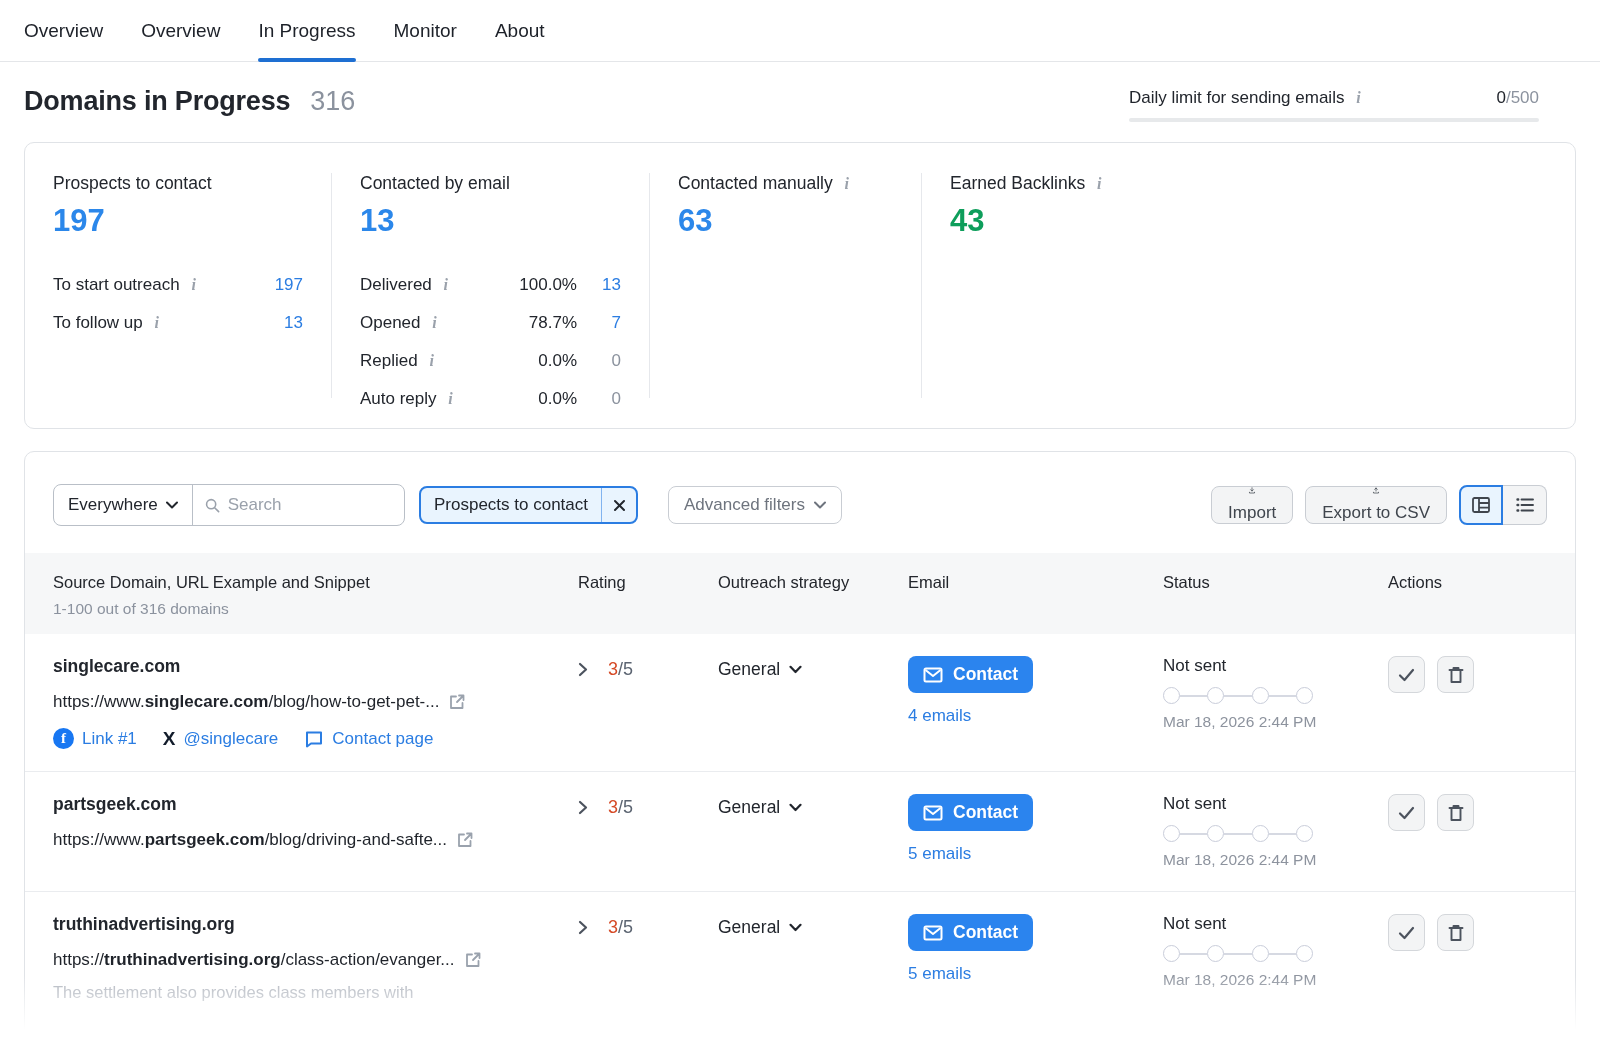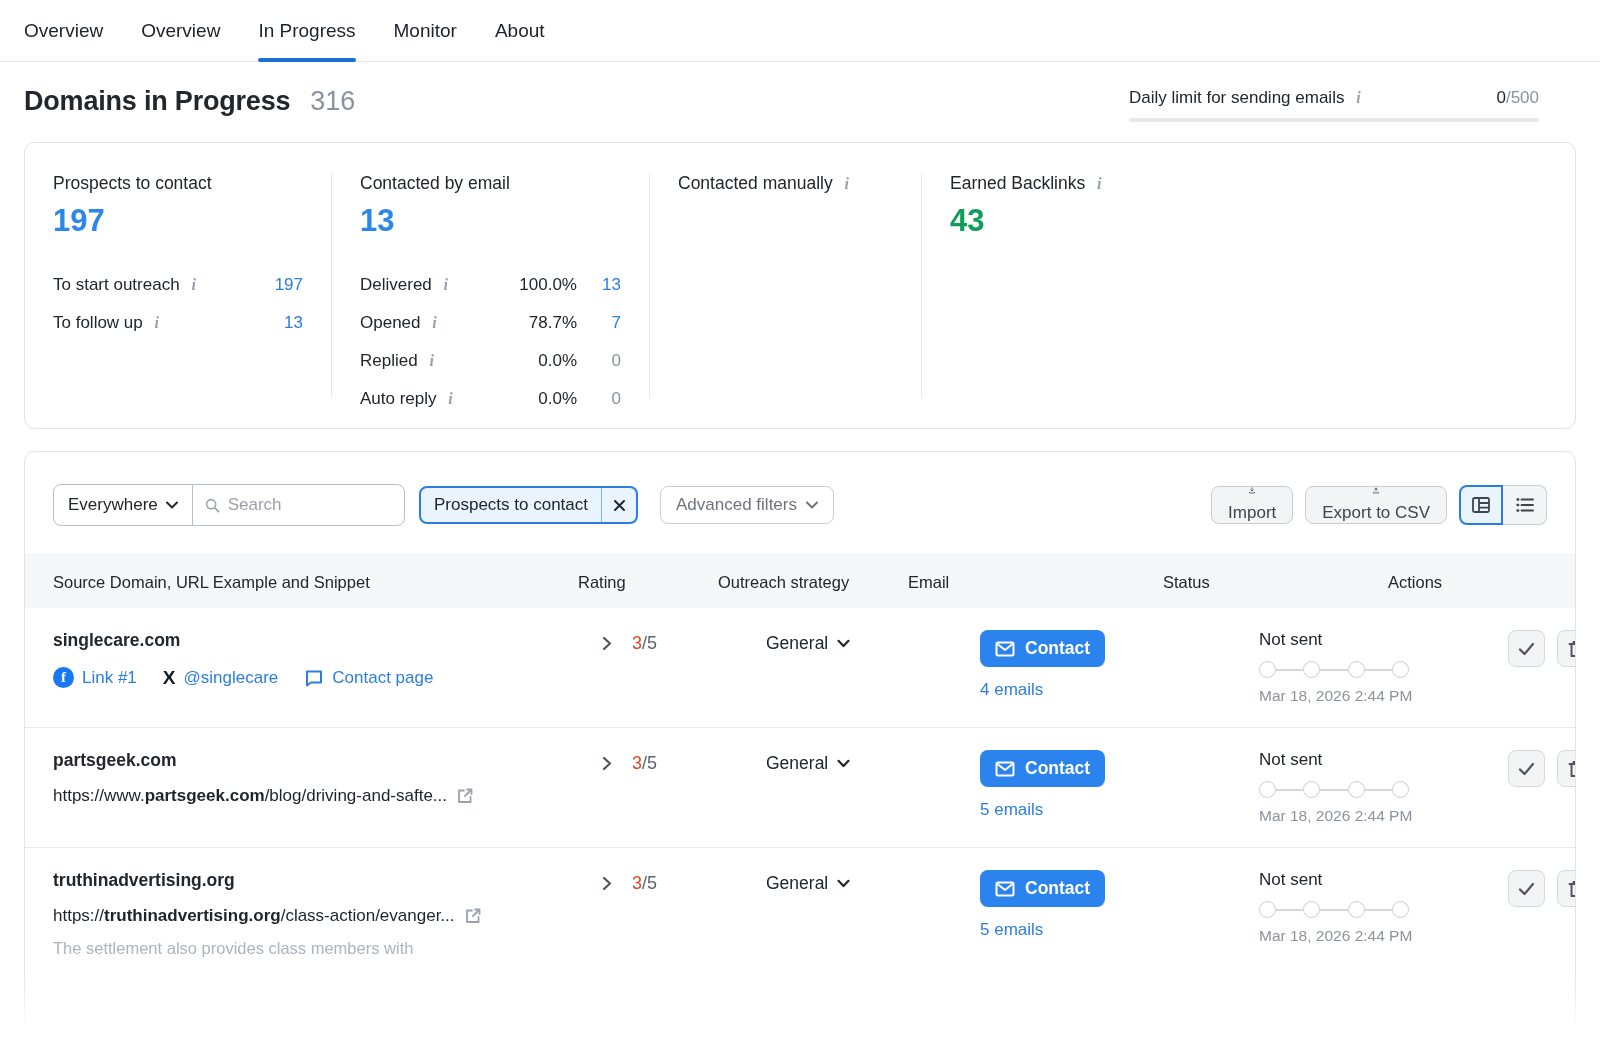--- a/index.html
+++ b/index.html
@@ -51,39 +51,39 @@
   .search-combo { display:flex; align-items:center; height:42px; border:1px solid #b9bfc7; border-radius:8px; width:352px; }
   .scope-btn { display:flex; align-items:center; gap:8px; padding:0 14px; font-size:17px; color:#22262d; height:100%; cursor:pointer; }
   .combo-div { width:1px; height:100%; background:#b9bfc7; }
   .search-box { display:flex; align-items:center; gap:8px; padding:0 12px; flex:1; }
   .search-box input { border:none; outline:none; font-size:17px; width:100%; color:#ec4899; font-family:inherit; }
   .search-box input::placeholder { color:#9aa1ab; }
   .chip { display:flex; align-items:center; height:38px; margin-left:14px; border:2px solid #2b7de2; border-radius:8px; background:#e9f4fe; overflow:hidden; }
   .chip-label { padding:0 13px; font-size:17px; }
   .chip-sep { width:1px; height:100%; background:#2b7de2; opacity:.55; }
   .chip-x { width:34px; height:100%; display:flex; align-items:center; justify-content:center; cursor:pointer; }
-  .adv-btn { display:flex; align-items:center; gap:9px; height:38px; padding:0 15px; margin-left:22px;
+  .adv-btn { display:flex; align-items:center; gap:9px; height:38px; padding:0 15px; margin-left:30px;
     border:1px solid #c9cdd3; border-radius:8px; font-size:17px; color:#6e747e; cursor:pointer; }
   .toolbar-right { margin-left:auto; display:flex; align-items:center; gap:12px; }
   .tool-btn { display:flex; align-items:center; gap:9px; height:38px; padding:0 16px; background:#f3f4f5;
     border:1px solid #c9cdd3; border-radius:8px; font-size:17px; color:#3f454d; cursor:pointer;flex-direction:column; }
   .seg { display:flex; }
   .seg-btn { width:44px; height:40px; display:flex; align-items:center; justify-content:center; cursor:pointer;
     background:#f3f4f5; border:1px solid #c9cdd3; }
   .seg-btn.first { border-radius:8px 0 0 8px; }
   .seg-btn.last { border-radius:0 8px 8px 0; border-left:none; }
   .seg-btn.active { background:#e9f4fe; border:2px solid #2b7de2; }
 
   
   .grid { display:grid; grid-template-columns:545px 140px 190px 255px 225px 1fr; }
   .thead { background:#f6f7f8; padding:20px 0 16px; }
   .th { font-size:16.5px; color:#23262c; padding-left:8px; }
   .th.first { padding-left:28px; }
   .th-sub { font-size:15.5px; color:#8b929e; margin-top:8px; padding-left:28px; }
-  .trow { padding:22px 0; border-top:1px solid #eaecef;gap:24px; }
+  .trow { padding:22px 0; border-top:1px solid #eaecef; }
   .cell { padding-left:8px; }
   .cell.first { padding-left:28px; }
   .domain { font-size:17.5px; font-weight:700; }
   .url-line { margin-top:15px; font-size:17px; display:flex; align-items:center; gap:9px; color:#1f232a; }
   .url-line b { font-weight:700; }
   .links-line { margin-top:16px; display:flex; align-items:center; gap:26px; }
   .link-item { display:flex; align-items:center; gap:8px; color:#2b7de2; font-size:17px; cursor:pointer; }
   .snippet { margin-top:13px; font-size:16.5px; color:#aeb3bc; }
   .rating-cell { display:flex; align-items:flex-start; gap:20px; padding-top:3px; }
   .rating-num { font-size:18px; }
@@ -199,20 +199,21 @@
           <span class="pct">0.0%</span>
           <span class="val gray">0</span>
         </div>
       </div>
     </div>
     <div class="stat-col c3">
       <div class="stat-label">
           <span>Contacted manually</span>
           <span class="info-i"></span>
         </div>
+      <div class="stat-value">63</div>
     </div>
     <div class="stat-col c4">
       <div class="stat-label">
           <span>Earned Backlinks</span>
           <span class="info-i"></span>
         </div>
       <div class="stat-value green">43</div>
     </div>
   </section>
 
@@ -284,25 +285,33 @@
 
     <div class="thead">
       <div class="grid">
         <div class="th first">Source Domain, URL Example and Snippet</div>
         <div class="th">Rating</div>
         <div class="th">Outreach strategy</div>
         <div class="th">Email</div>
         <div class="th">Status</div>
         <div class="th">Actions</div>
       </div>
+      <div class="th-sub">1-100 out of 316 domains</div>
     </div>
 
     <div class="grid trow" style="border-top:none;">
       <div class="cell first">
         <div class="domain">singlecare.com</div>
+        <div class="url-line">
+          <span><span>https://www.</span><b>singlecare.com</b><span>/blog/how-to-get-pet-...</span></span>
+          <svg width="18" height="18" viewBox="0 0 18 18">
+              <path d="M14.5 10 L14.5 15 L3 15 L3 3.5 L8 3.5" fill="none" stroke="#9aa2ad" stroke-width="1.8" stroke-linecap="round" stroke-linejoin="round"></path>
+              <path d="M11 2.5 L15.5 2.5 L15.5 7 M15.5 2.5 L9 9" fill="none" stroke="#9aa2ad" stroke-width="1.8" stroke-linecap="round" stroke-linejoin="round"></path>
+            </svg>
+        </div>
         <div class="links-line">
           <span class="link-item">
             <span class="fb-badge">f</span>
             <span>Link #1</span>
           </span>
           <span class="link-item">
             <span class="x-badge">X</span>
             <span>@singlecare</span>
           </span>
           <span class="link-item">

